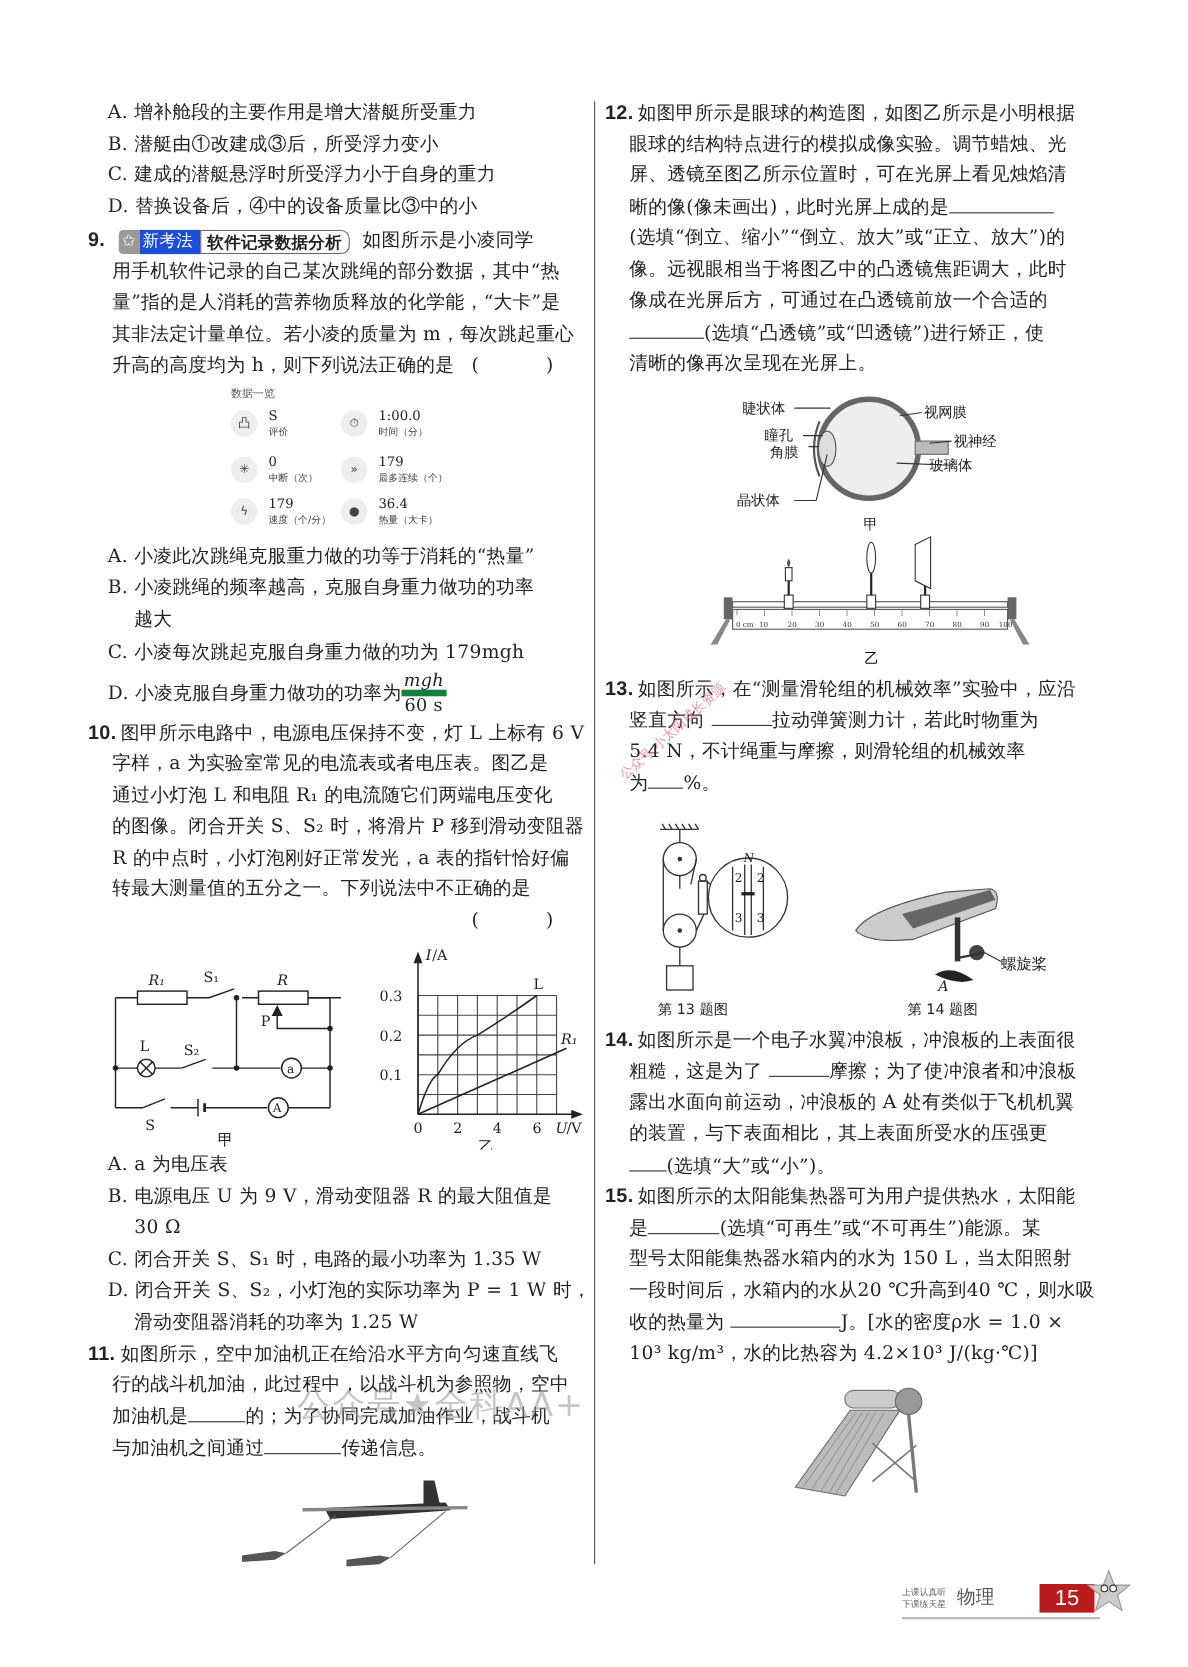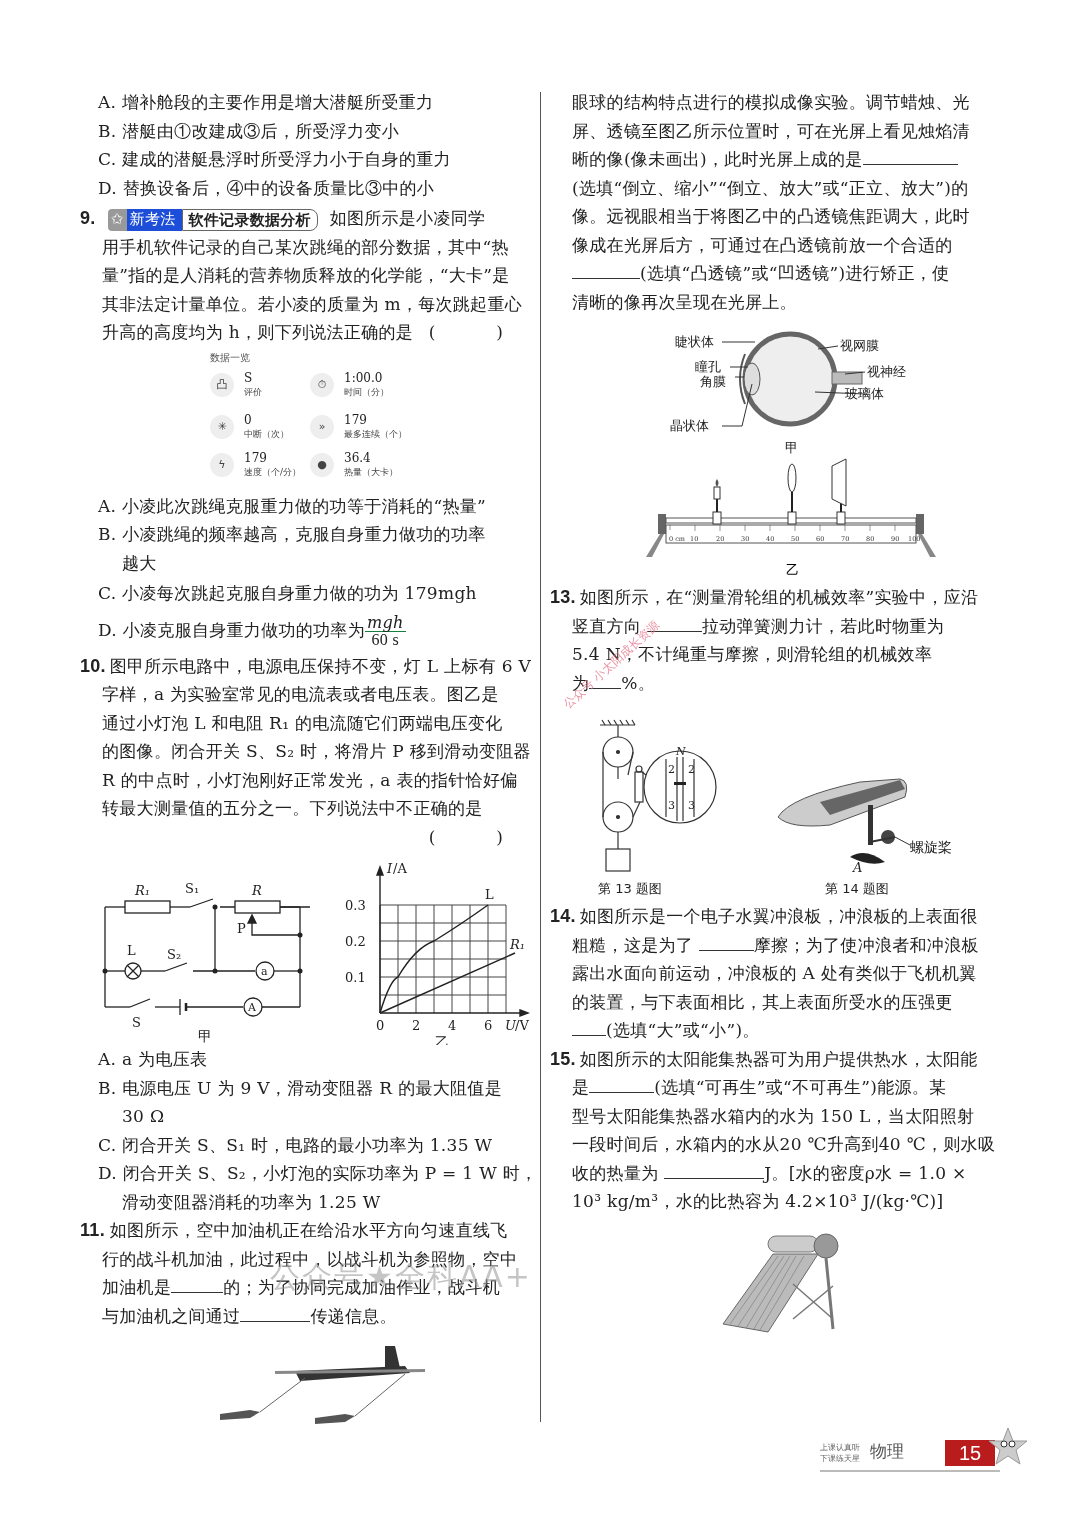--- a/index.html
+++ b/index.html
@@ -15,22 +15,22 @@
   .opt-cont { padding-left: 42px; }
   .qnum { font-family: "Liberation Sans", "DejaVu Sans", sans-serif; font-weight: bold; font-size: 18px; display: inline-block; width: 22px; }
   .qnum2 { width: 24px; }
   .paren { float: right; padding-right: 10px; letter-spacing: 22px; }
   .blank { display: inline-block; border-bottom: 1px solid #333; height: 20px; vertical-align: baseline; }
   .tag { display: inline-block; height: 22px; line-height: 20px; vertical-align: middle; font-family: "DejaVu Sans", sans-serif; font-size: 15px; }
   .tag-star { background: #999; color: #fff; border-radius: 4px 0 0 4px; padding: 0 3px; }
   .tag-new { background: #1d4ed8; color: #fff; padding: 0 6px 0 3px; }
   .tag-topic { border: 1.5px solid #666; border-radius: 0 8px 8px 0; padding: 0 6px; font-weight: bold; color: #222; margin-right: 6px; }
   .frac { display: inline-block; vertical-align: middle; text-align: center; line-height: 1; font-size: 16px; }
-  .frac .num { display: block; border-bottom: 1px solid #15803d; padding: 0 2px; font-style: italic; }
-  .frac .den { display: block; font-family: Liberation Serif, serif; }
+  .frac .num { display: block; border-bottom: 6px solid #15803d; padding: 0 2px; font-style: italic; }
+  .frac .den { display: block; }
 
   
   .app-panel { position: relative; margin: 4px 0 6px 130px; width: 210px; height: 135px; font-family: "DejaVu Sans", sans-serif; }
   .app-title { font-size: 10px; color: #555; position: absolute; left: 0; top: 0; }
   .app-item { position: absolute; width: 100px; height: 32px; }
   .app-icon { position: absolute; left: 0; top: 2px; width: 24px; height: 24px; border-radius: 50%; background: #eee; font-size: 11px; text-align: center; line-height: 24px; color: #444; }
   .app-val { position: absolute; left: 34px; top: 0; font-family: "DejaVu Serif", serif; font-size: 12px; color: #222; }
   .app-lbl { position: absolute; left: 34px; top: 15px; font-size: 9px; color: #444; white-space: nowrap; }
 
   .watermark-big { position: absolute; left: 270px; top: 1257px; font-family: "DejaVu Sans", sans-serif; font-size: 30px; color: rgba(150,150,150,0.55); letter-spacing: 2px; white-space: nowrap; }
@@ -261,20 +261,24 @@
         <line x1="100" y1="42" x2="55" y2="76"></line>
         <line x1="200" y1="38" x2="150" y2="80"></line>
       </g>
     </svg>
   </div>
 </div>
 
 <div class="col col-right">
 
   <div>
+    <div class="line">
+      <span class="qnum qnum2">12.</span>
+      <span>如图甲所示是眼球的构造图，如图乙所示是小明根据</span>
+    </div>
     <div class="line indent">眼球的结构特点进行的模拟成像实验。调节蜡烛、光</div>
     <div class="line indent">屏、透镜至图乙所示位置时，可在光屏上看见烛焰清</div>
     <div class="line indent">
       <span>晰的像(像未画出)，此时光屏上成的是</span><span class="blank" style="width:95px;"></span>
     </div>
     <div class="line indent">(选填“倒立、缩小”“倒立、放大”或“正立、放大”)的</div>
     <div class="line indent">像。远视眼相当于将图乙中的凸透镜焦距调大，此时</div>
     <div class="line indent">像成在光屏后方，可通过在凸透镜前放一个合适的</div>
     <div class="line indent">
       <span class="blank" style="width:68px;"></span><span>(选填“凸透镜”或“凹透镜”)进行矫正，使</span>

